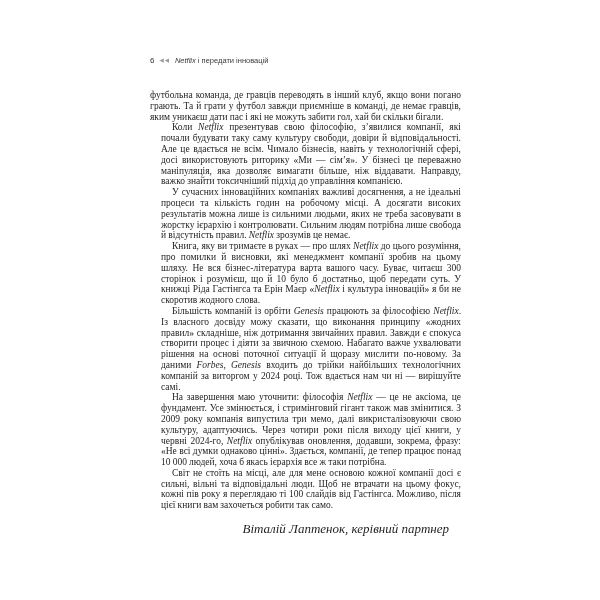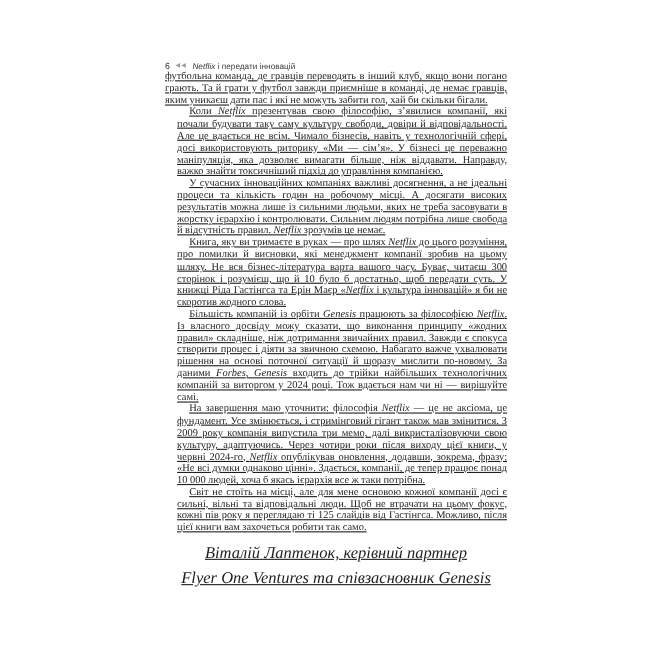--- a/index.html
+++ b/index.html
@@ -15,36 +15,36 @@
     position:absolute;left:150px;top:56px;width:312px;
     font-family:"Liberation Sans", sans-serif;
     font-size:7.5px;color:#3a3a3a;
     display:flex;align-items:center;gap:5px;
     white-space:nowrap;
   }
   .pagenum{font-size:8px;color:#2e2e2e;}
   .nav-arrows{font-size:5.5px;color:#9c9c9c;letter-spacing:1px;line-height:1;}
   .head-title em{font-style:italic;}
   .content{
-    position:absolute;left:150px;top:65px;width:311px;text-decoration:underline;
+    position:absolute;left:150px;top:90px;width:311px;
   }
   .paras p{
     margin:0;
     text-align:justify;
     font-size:9.5px;
     line-height:10.8px;
     word-spacing:-0.2px;
   }
   .paras p.indent{text-indent:11px;margin-left:11px;}
   em{font-style:italic;}
   .signature{margin-top:3px;}
   .signature p{
     margin:12px;
-    text-align:center;
-    font-size:15px;
+    text-align:right;
+    font-size:13px;
     line-height:11px;
     font-style:italic;
   }
 </style>
 </head>
 <body>
 
 <div class="page">
 
   <header class="running-head">
@@ -54,21 +54,20 @@
   </header>
 
   <main class="content">
     <div class="paras">
         <p class=""><span>футбольна команда, де гравців переводять в інший клуб, якщо вони погано грають. Та й грати у футбол завжди приємніше в команді, де немає гравців, яким уникаєш дати пас і які не можуть забити гол, хай би скільки бігали.</span></p>
         <p class="indent"><span>Коли </span><em>Netflix</em><span> презентував свою філософію, з’явилися компанії, які почали будувати таку саму культуру свободи, довіри й відповідальності. Але це вдається не всім. Чимало бізнесів, навіть у технологічній сфері, досі використовують риторику «Ми — сім’я». У бізнесі це переважно маніпуляція, яка дозволяє вимагати більше, ніж віддавати. Направду, важко знайти токсичніший підхід до управління компанією.</span></p>
         <p class="indent"><span>У сучасних інноваційних компаніях важливі досягнення, а не ідеальні процеси та кількість годин на робочому місці. А досягати високих результатів можна лише із сильними людьми, яких не треба засовувати в жорстку ієрархію і контролювати. Сильним людям потрібна лише свобода й відсутність правил. </span><em>Netflix</em><span> зрозумів це немає.</span></p>
         <p class="indent"><span>Книга, яку ви тримаєте в руках — про шлях </span><em>Netflix</em><span> до цього розуміння, про помилки й висновки, які менеджмент компанії зробив на цьому шляху. Не вся бізнес-література варта вашого часу. Буває, читаєш 300 сторінок і розумієш, що й 10 було б достатньо, щоб передати суть. У книжці Ріда Гастінгса та Ерін Маєр «</span><em>Netflix</em><span> і культура інновацій» я би не скоротив жодного слова.</span></p>
         <p class="indent"><span>Більшість компаній із орбіти </span><em>Genesis</em><span> працюють за філософією </span><em>Netflix</em><span>. Із власного досвіду можу сказати, що виконання принципу «жодних правил» складніше, ніж дотримання звичайних правил. Завжди є спокуса створити процес і діяти за звичною схемою. Набагато важче ухвалювати рішення на основі поточної ситуації й щоразу мислити по-новому. За даними </span><em>Forbes</em><span>, </span><em>Genesis</em><span> входить до трійки найбільших технологічних компаній за виторгом у 2024 році. Тож вдається нам чи ні — вирішуйте самі.</span></p>
         <p class="indent"><span>На завершення маю уточнити: філософія </span><em>Netflix</em><span> — це не аксіома, це фундамент. Усе змінюється, і стримінговий гігант також мав змінитися. З 2009 року компанія випустила три мемо, далі викристалізовуючи свою культуру, адаптуючись. Через чотири роки після виходу цієї книги, у червні 2024-го, </span><em>Netflix</em><span> опублікував оновлення, додавши, зокрема, фразу: «Не всі думки однаково цінні». Здається, компанії, де тепер працює понад 10 000 людей, хоча б якась ієрархія все ж таки потрібна.</span></p>
-        <p class="indent"><span>Світ не стоїть на місці, але для мене основою кожної компанії досі є сильні, вільні та відповідальні люди. Щоб не втрачати на цьому фокус, кожні пів року я переглядаю ті 125 слайдів від Гастінгса. Можливо, після цієї книги вам захочеться робити так само.</span></p>
+        <p class="indent"><span>Світ не стоїть на місці, але для мене основою кожної компанії досі є сильні, вільні та відповідальні люди. Щоб не втрачати на цьому фокус, кожні пів року я переглядаю ті 100 слайдів від Гастінгса. Можливо, після цієї книги вам захочеться робити так само.</span></p>
       </div>
     <div class="signature">
         <p><em>Віталій Лаптенок, керівний партнер</em></p>
-        <p><em>Flyer One Ventures та співзасновник Genesis</em></p>
       </div>
   </main>
 
 </div>
 
 </body></html>

